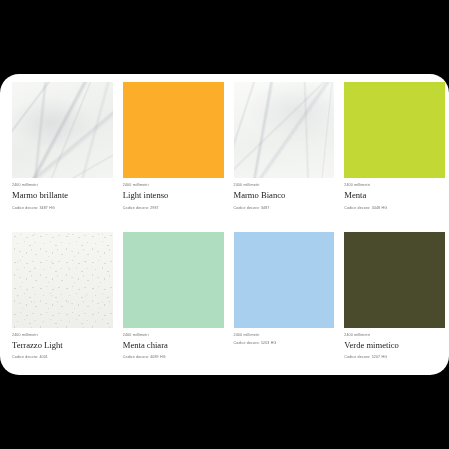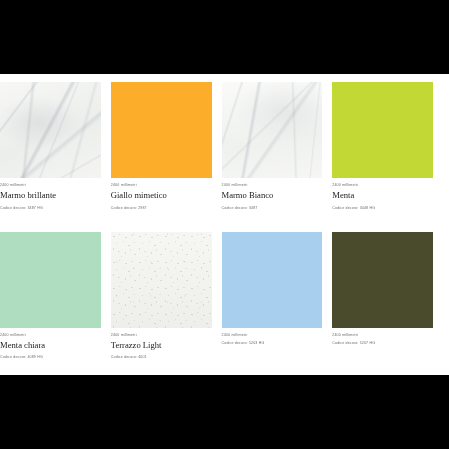--- a/index.html
+++ b/index.html
@@ -24,21 +24,22 @@
 
   
   .sheet {
     position: absolute;
     left: 0;
     top: 74px;
     width: 449px;
     height: 301px;
     background: #ffffff;
     box-sizing: border-box;
-    padding: 8px 8px 0 0;
+    padding: 8px 8px 0 12px;
+    border-radius: 19px;
   }
 
   .grid {
     display: grid;
     grid-template-columns: repeat(4, 1fr);
     grid-template-rows: repeat(2, 1fr);
     column-gap: 10px;
     row-gap: 6px;
     width: 433px;
     height: 293px;
@@ -177,21 +178,21 @@
           <div class="size">2400 millimetri</div>
           <div class="name">Marmo brillante</div>
           <div class="code">Codice decoro: 3487 HG</div>
         </div>
       </div>
 
       <div class="card">
         <div class="swatch tex-solid" style="background-color:#fcad2a;"></div>
         <div class="meta">
           <div class="size">2400 millimetri</div>
-          <div class="name">Giallo mimetico</div>
+          <div class="name">Light intenso</div>
           <div class="code">Codice decoro: 2987</div>
         </div>
       </div>
 
       <div class="card">
         <div class="swatch tex-marble-b"></div>
         <div class="meta">
           <div class="size">2400 millimetri</div>
           <div class="name">Marmo Bianco</div>
           <div class="code">Codice decoro: 3487</div>
@@ -201,48 +202,49 @@
       <div class="card">
         <div class="swatch tex-solid" style="background-color:#c2d935;"></div>
         <div class="meta">
           <div class="size">2400 millimetri</div>
           <div class="name">Menta</div>
           <div class="code">Codice decoro: 3448 HG</div>
         </div>
       </div>
 
       <div class="card">
+        <div class="swatch tex-terrazzo"></div>
+        <div class="meta">
+          <div class="size">2400 millimetri</div>
+          <div class="name">Terrazzo Light</div>
+          <div class="code">Codice decoro: 4001</div>
+        </div>
+      </div>
+
+      <div class="card">
         <div class="swatch tex-solid" style="background-color:#aeddc0;"></div>
         <div class="meta">
           <div class="size">2400 millimetri</div>
           <div class="name">Menta chiara</div>
           <div class="code">Codice decoro: 4089 HG</div>
         </div>
       </div>
 
       <div class="card">
-        <div class="swatch tex-terrazzo"></div>
-        <div class="meta">
-          <div class="size">2400 millimetri</div>
-          <div class="name">Terrazzo Light</div>
-          <div class="code">Codice decoro: 4001</div>
-        </div>
-      </div>
-
-      <div class="card">
         <div class="swatch tex-solid" style="background-color:#a9cfee;"></div>
         <div class="meta">
           <div class="size">2400 millimetri</div>
           <div class="code">Codice decoro: 5203 HG</div>
         </div>
       </div>
 
       <div class="card">
         <div class="swatch tex-solid" style="background-color:#4a4b2c;"></div>
         <div class="meta">
           <div class="size">2400 millimetri</div>
+          <div class="name">Verde mimetico</div>
           <div class="code">Codice decoro: 5207 HG</div>
         </div>
       </div>
 
     </div>
   </div>
 </div>
 
 </body></html>

